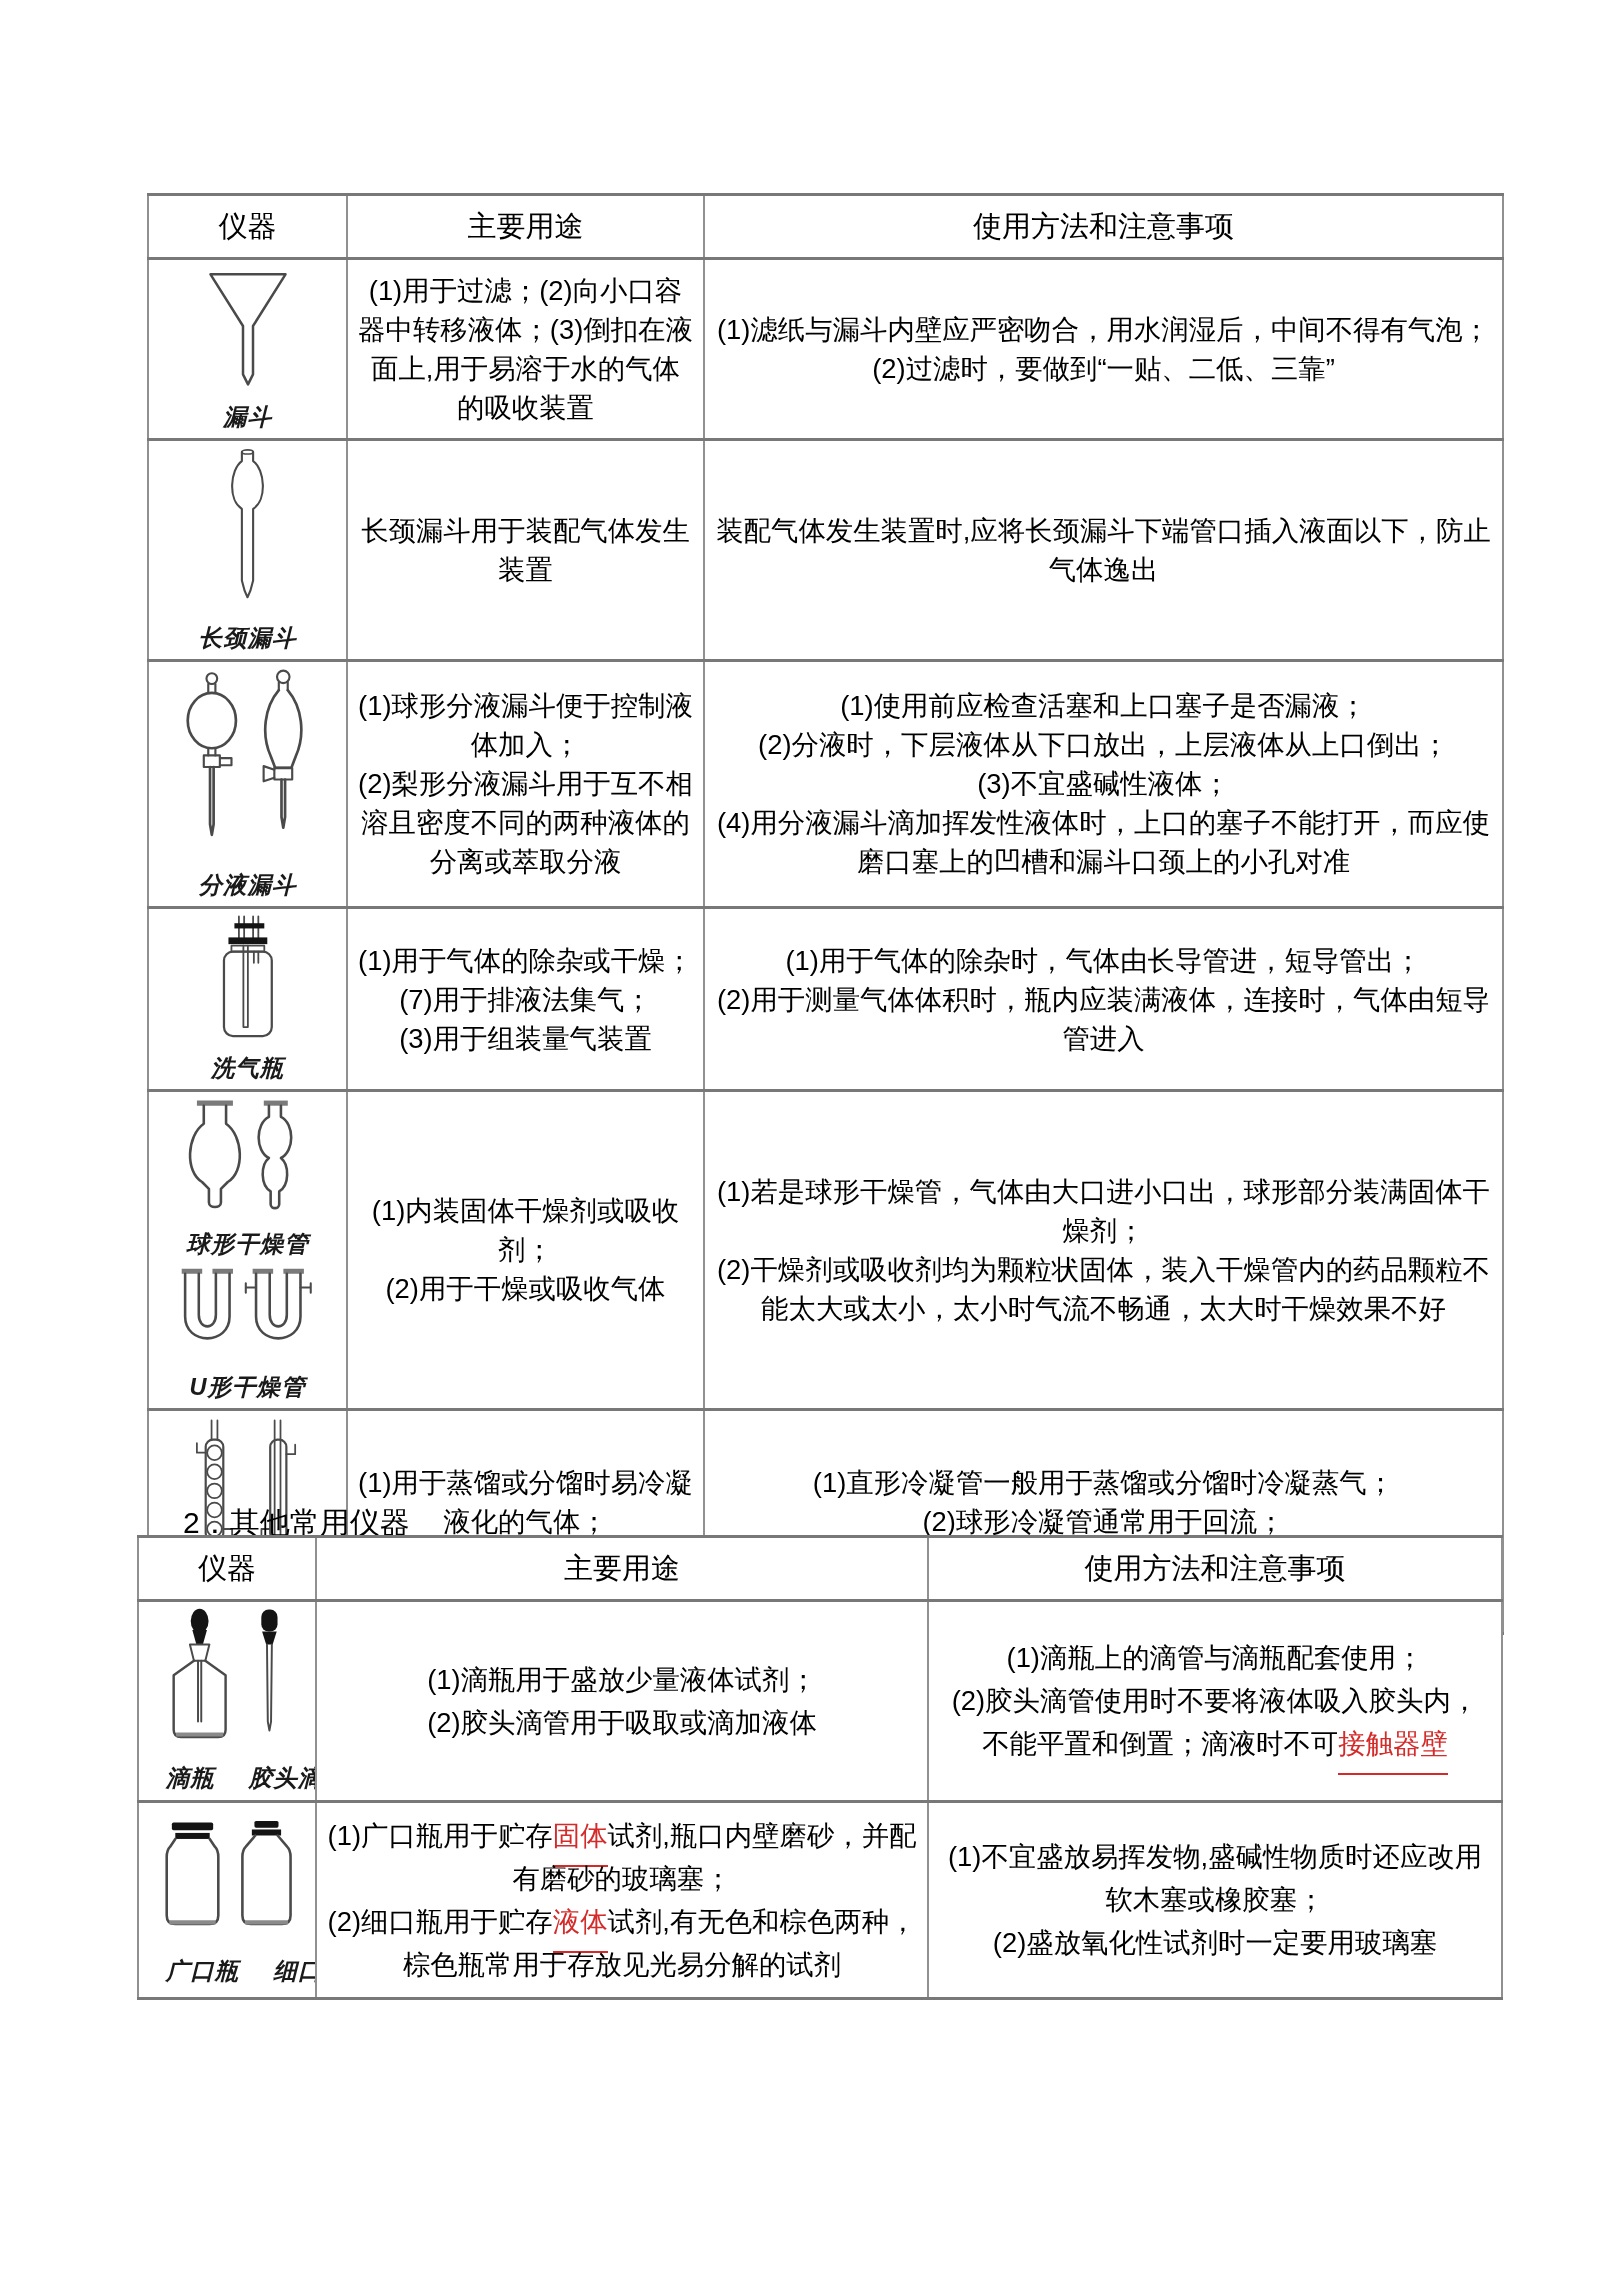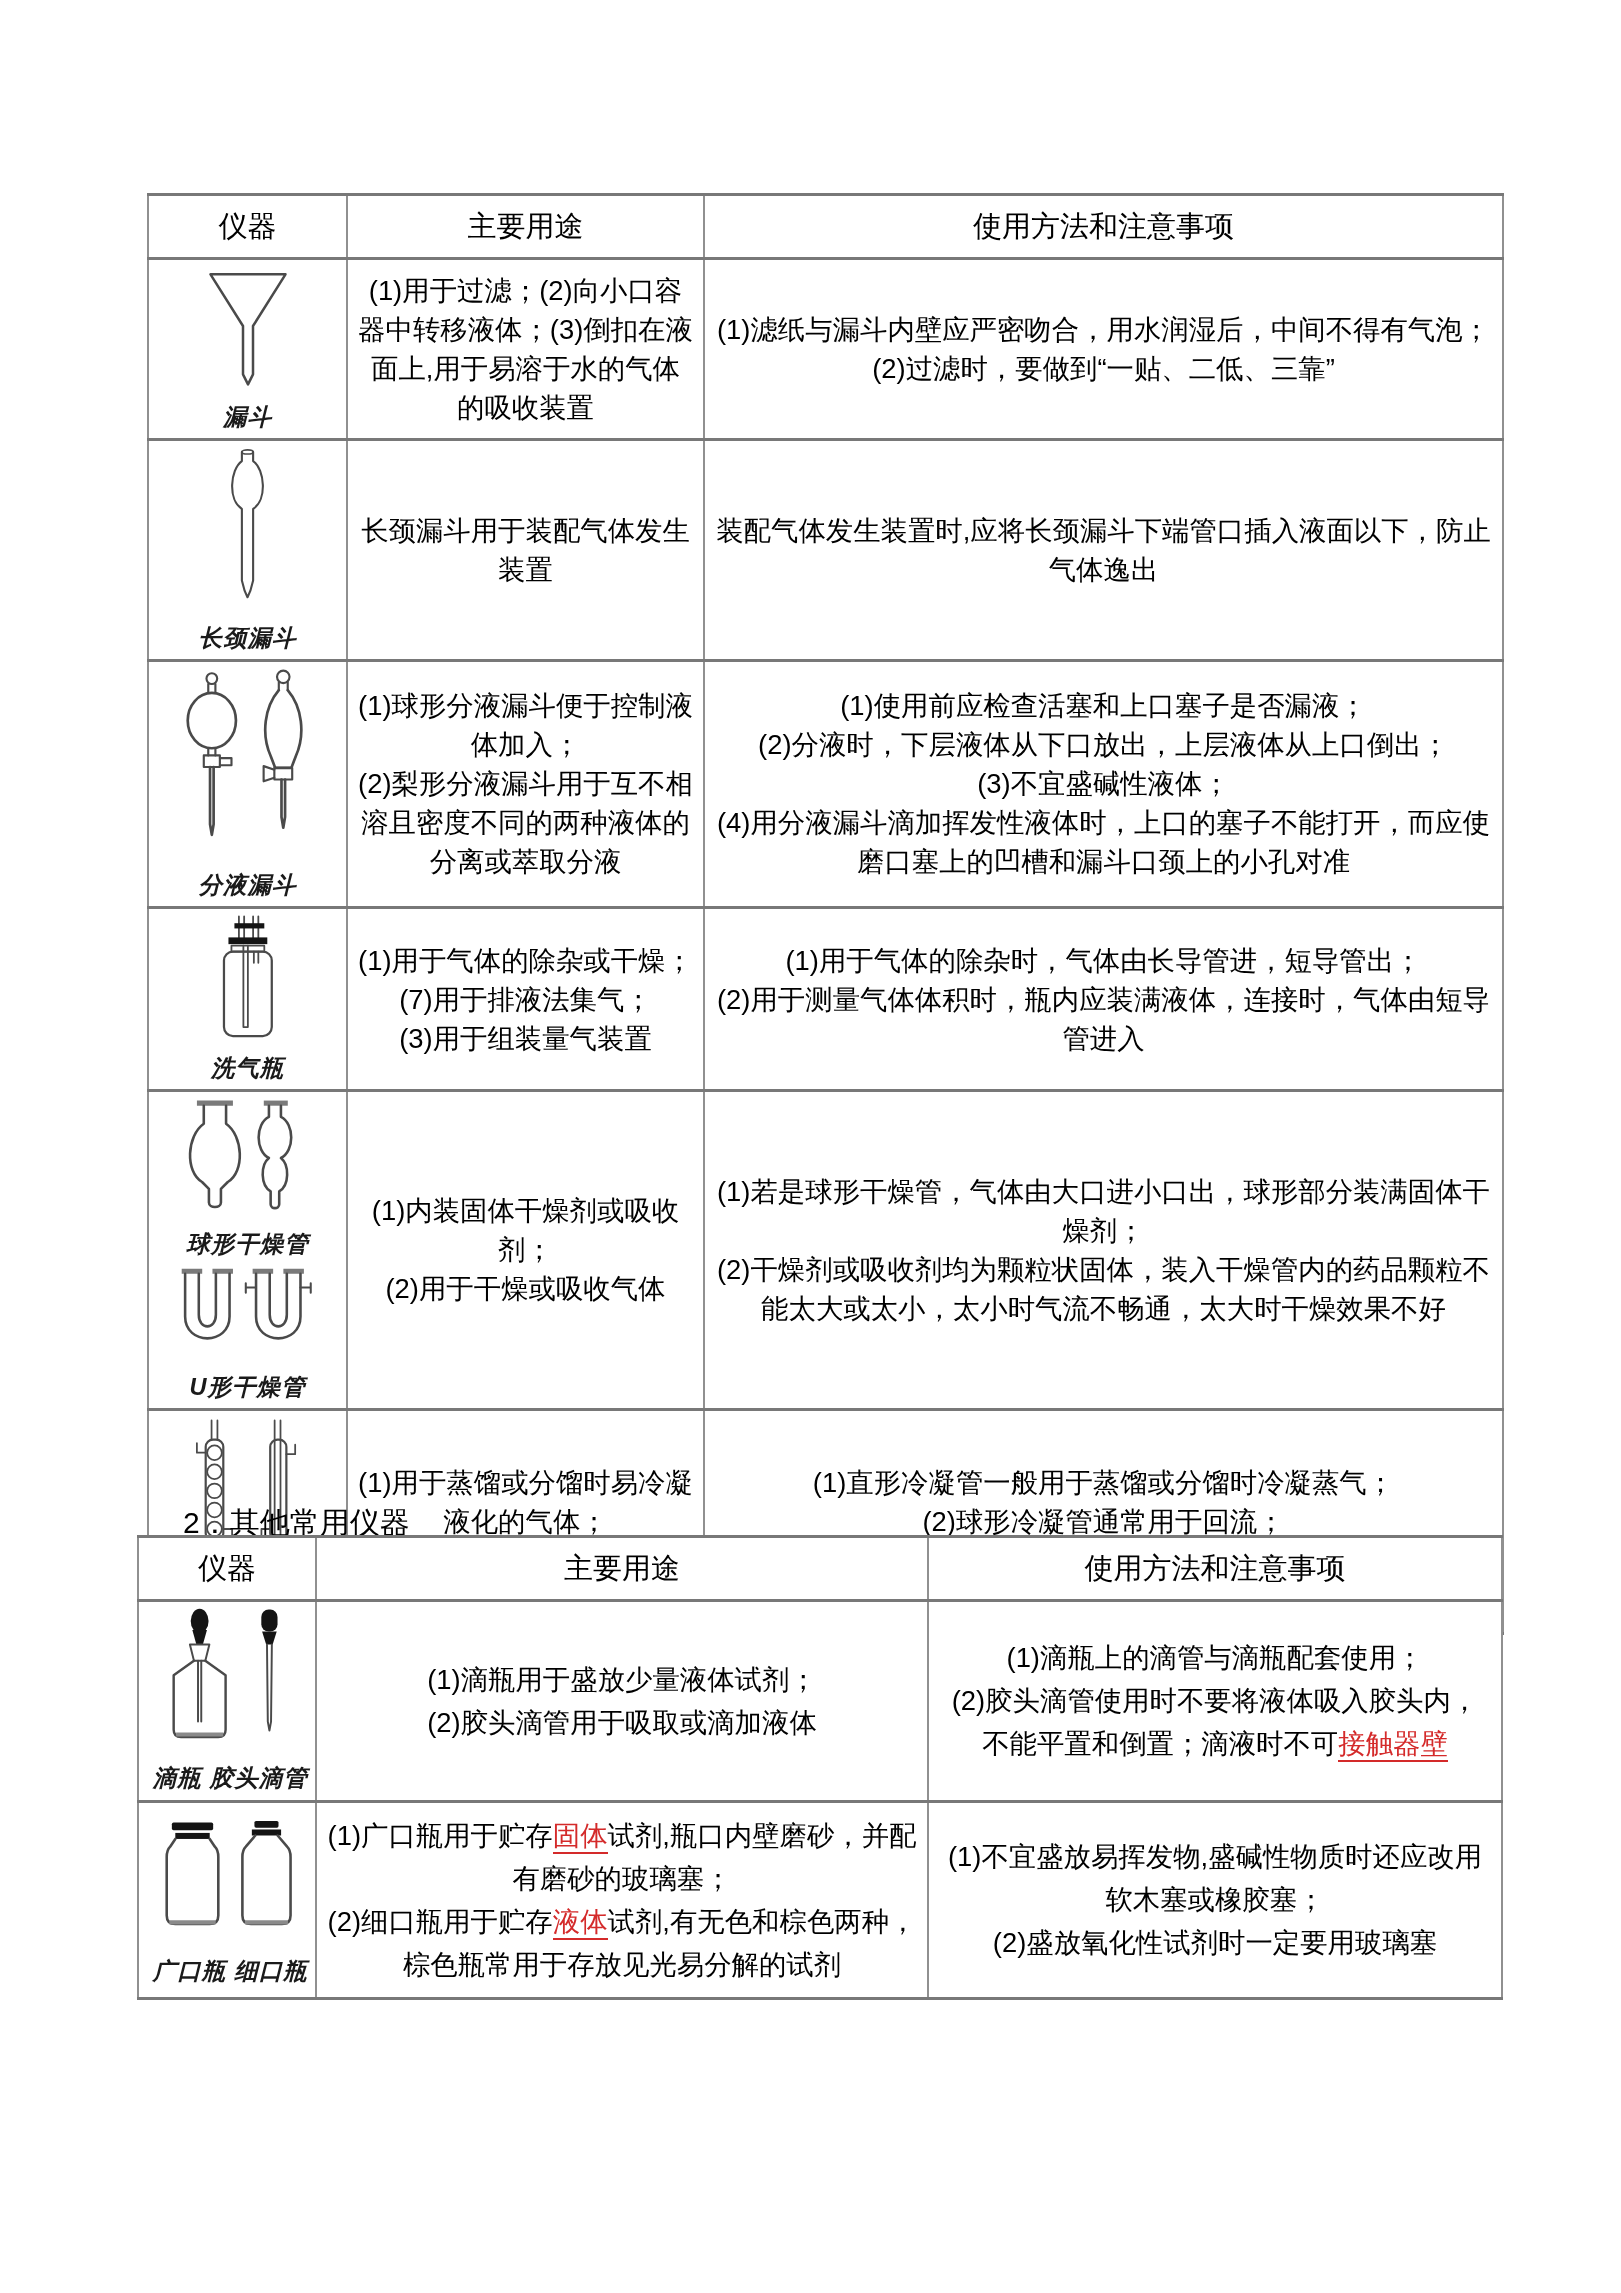--- a/index.html
+++ b/index.html
@@ -20,27 +20,27 @@
   .doc-table td{font-size:27.4px;line-height:39px;}
   .t1{position:absolute;left:147px;top:193px;width:1355px;}
   .t2{position:absolute;left:137px;top:1535px;width:1364px;}
   .t2 td{line-height:43px;}
   .cell-p{margin:0;text-align:center;}
   .icon-cell{text-align:center;padding:3.9px 2px;}
   .icon-label{
     font-size:23.5px;font-weight:bold;color:#1a1a1a;line-height:29px;margin-top:2px;
     letter-spacing:1px;white-space:nowrap;font-style:italic;
   }
-  .icon-label.dual span{margin:0 4px;}
+  .icon-label.dual span{margin:0 17px;}
   .glass{stroke:#4a4a4a;stroke-width:3;fill:none;stroke-linejoin:round;stroke-linecap:round;}
   .glass-thin{stroke:#4a4a4a;stroke-width:2.4;fill:none;stroke-linejoin:round;stroke-linecap:round;}
   .blackpart{fill:#141414;stroke:none;}
   .graybar{stroke:#7a7a7a;stroke-width:6;fill:none;}
   .basebar{stroke:#8a8a8a;stroke-width:5;fill:none;}
-  .red{color:#d42a2a;border-bottom:2.9px solid #d42a2a;padding-bottom:1px;}
+  .red{color:#d42a2a;border-bottom:2.9px solid #d42a2a;padding-bottom:14px;}
   .heading{
     position:absolute;left:183px;top:1503px;font-size:30px;color:#000;white-space:nowrap;
   }
   
   .t1 .r0 td{height:155px}.t1 .r1 td{height:201px}.t1 .r2 td{height:233px}
   .t1 .r3 td{height:165px}.t1 .r4 td{height:255px}.t1 .r5 td{height:210px}
   .t2 .r0 td{height:186px}.t2 .r1 td{height:182px}
 </style>
 </head>
 <body>

